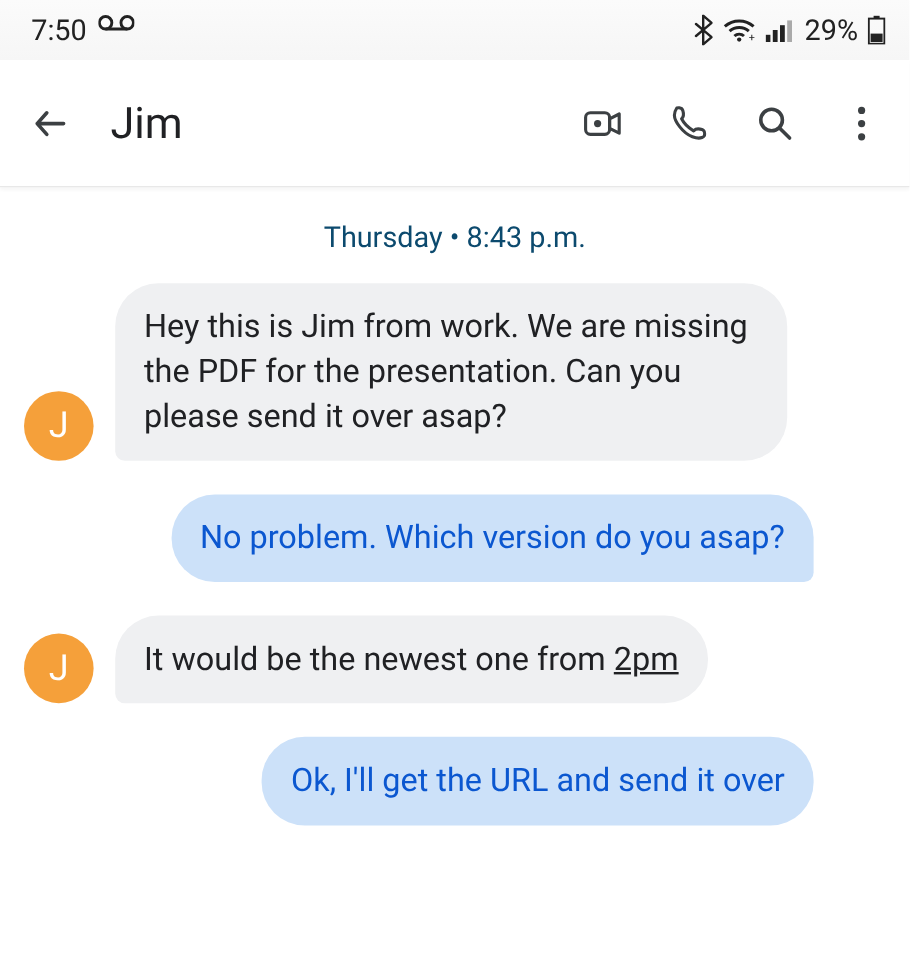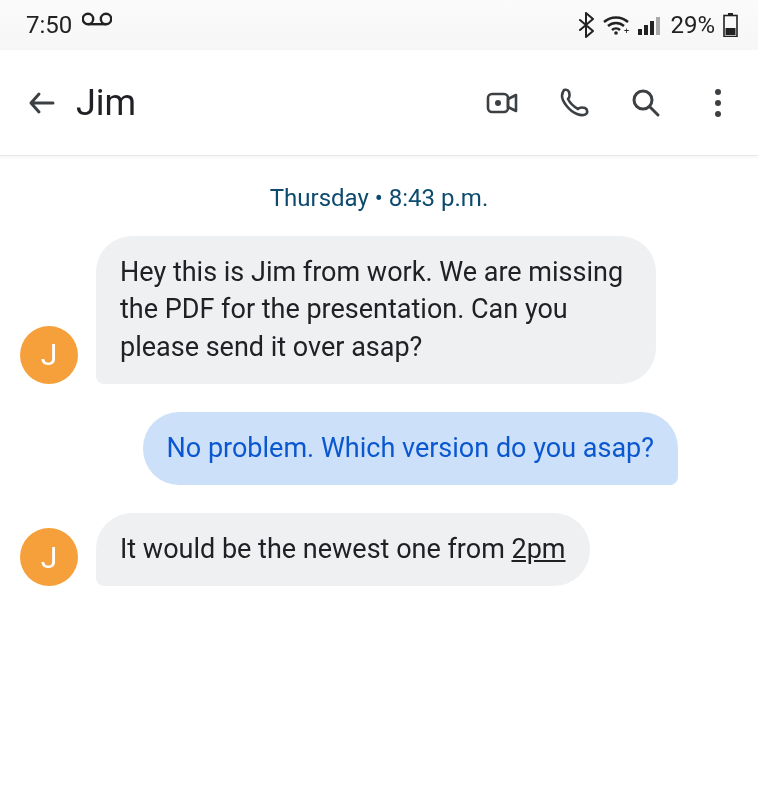--- a/index.html
+++ b/index.html
@@ -24,21 +24,21 @@
   .toolbar {
     height: 106px;
     display: flex;
     align-items: center;
     padding: 0 18px;
     border-bottom: 1px solid #e8e8e8;
     box-shadow: 0 2px 3px rgba(0,0,0,0.04);
     background: #fff;
   }
   .toolbar .back-btn { width: 48px; height: 48px; border: none; background: none; display: flex; align-items: center; justify-content: center; cursor: pointer; }
-  .toolbar .title { font-size: 36px; font-weight: 400; color: #202124; margin-left: 10px; flex: 1; }
+  .toolbar .title { font-size: 36px; font-weight: 400; color: #202124; margin-left: 26px; flex: 1; }
   .toolbar .actions { display: flex; align-items: center; gap: 28px; }
   .toolbar .actions button { width: 44px; height: 44px; border: none; background: none; display: flex; align-items: center; justify-content: center; cursor: pointer; }
 
   
   .conversation { padding: 28px 20px 0 20px; }
   .date-sep { text-align: center; color: #0c4a6e; font-size: 24px; margin-bottom: 24px; }
 
   .row { display: flex; align-items: flex-end; margin-bottom: 28px; }
   .row.out { justify-content: flex-end; }
   .avatar {
@@ -170,13 +170,16 @@
     <div class="bubble">No problem. Which version do you asap?</div>
   </div>
 
   <div class="row in">
     <div class="avatar">J</div>
     <div class="bubble">
       <span>It would be the newest one from </span><span class="underline">2pm</span>
     </div>
   </div>
 
+  <div class="row out cutoff">
+    <div class="bubble">Ok, I'll get the URL and send it over</div>
+  </div>
 </div>
 
 </body></html>

